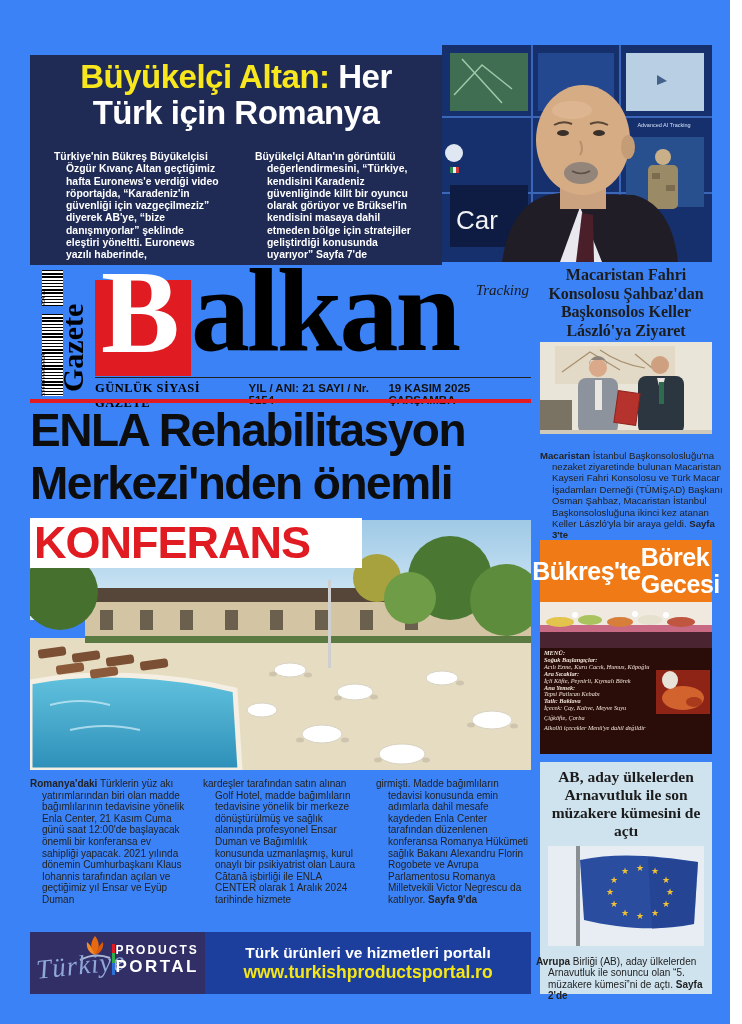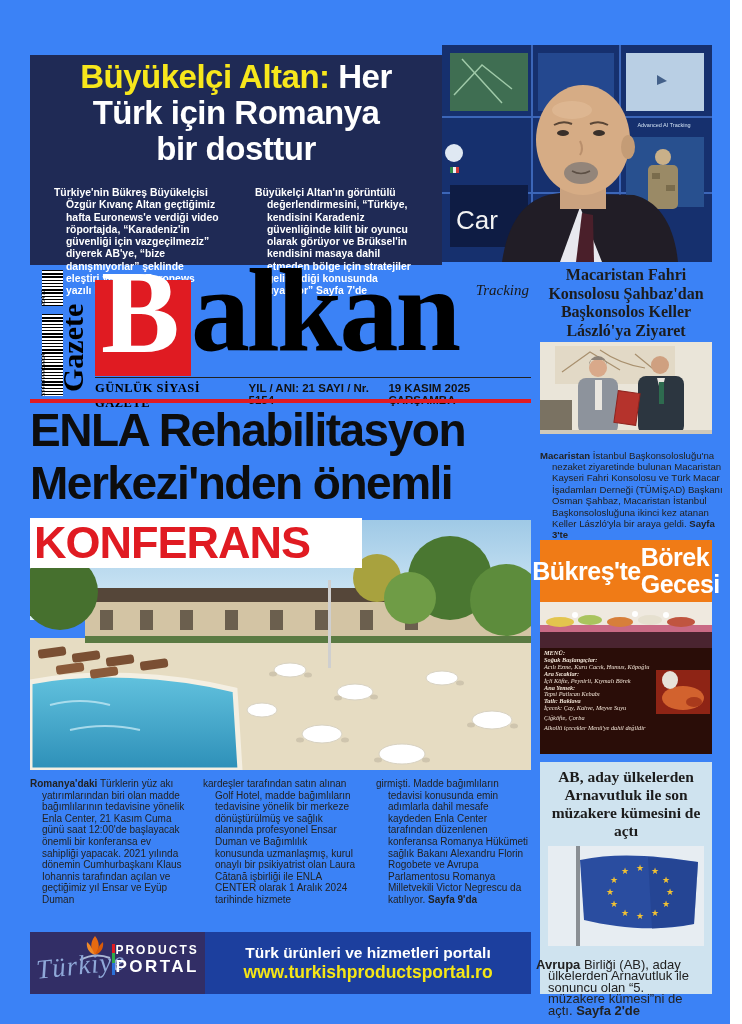--- a/index.html
+++ b/index.html
@@ -93,35 +93,34 @@
   .sira-menu .mb{font-weight:700;}
   .sira-menu .sp{margin-top:3px;}
   .sira-inset{position:absolute;right:2px;top:22px;width:54px;height:44px;}
   .sira-caption{background:#f07b16;height:32px;display:flex;align-items:center;justify-content:center;
       text-align:center;color:#fff;font-weight:800;font-size:10px;line-height:11.5px;padding:0 8px;}
 
   .eu-block{position:absolute;left:540px;top:762px;width:172px;height:232px;background:#cfe3ef;}
   .eu-headline{font-family:"Liberation Serif",serif;font-weight:700;font-size:15.5px;line-height:18px;
       text-align:center;color:#1c1c1c;padding:6px 6px 4px 6px;}
   .eu-photo{display:block;margin:2px auto 4px auto;width:156px;height:100px;background:#eef2f5;}
-  .eu-body{padding:0 8px;font-size:13px;line-height:11.4px;color:#222;}
+  .eu-body{padding:0 8px;font-size:10px;line-height:11.4px;color:#222;}
   .eu-body b{font-weight:800;}
 
   svg text{font-family:"Liberation Sans",sans-serif;}
 </style>
 </head>
 <body>
 
 <div class="page">
 
   <div class="navy-block">
     <div class="top-headline">
       <div><span class="hl">Büyükelçi Altan:</span><span> Her</span></div>
       <div>Türk için Romanya</div>
-      <div>bir dosttur</div>
     </div>
     <div class="top-cols">
       <p class="hang">Türkiye'nin Bükreş Büyükelçisi Özgür Kıvanç Altan geçtiğimiz hafta Euronews'e verdiği video röportajda, “Karadeniz'in güvenliği için vazgeçilmeziz” diyerek AB'ye, “bize danışmıyorlar” şeklinde eleştiri yöneltti. Euronews yazılı haberinde,</p>
       <p class="hang">Büyükelçi Altan'ın görüntülü değerlendirmesini, “Türkiye, kendisini Karadeniz güvenliğinde kilit bir oyuncu olarak görüyor ve Brüksel'in kendisini masaya dahil etmeden bölge için stratejiler geliştirdiği konusunda uyarıyor” Sayfa 7'de</p>
     </div>
   </div>
 
   <div class="top-photo">
     <svg width="270" height="217" viewBox="0 0 270 217">
       <rect width="270" height="217" fill="#16306e"></rect>

